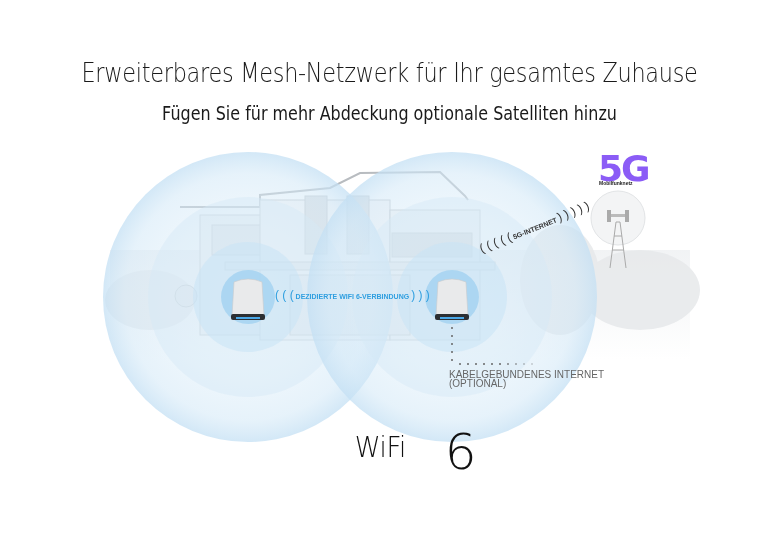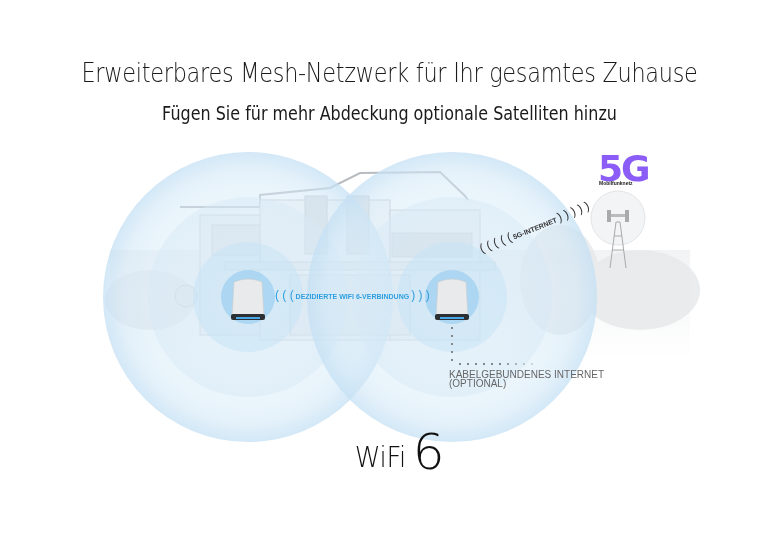--- a/index.html
+++ b/index.html
@@ -7,21 +7,21 @@
   .title{position:absolute;left:0;top:58px;width:779px;text-align:center;font-size:26px;font-weight:300;color:#1a1a1a;letter-spacing:-0.3px;font-family:"DejaVu Sans",sans-serif;transform:scaleX(0.86);}
   .subtitle{position:absolute;left:0;top:102px;width:779px;text-align:center;font-size:19px;color:#1a1a1a;font-family:"DejaVu Sans",sans-serif;transform:scaleX(0.84);}
   .scene{position:absolute;left:0;top:0;width:779px;height:536px;}
   .fivelogo{position:absolute;left:598px;top:148px;font-size:36px;font-weight:900;color:#8b5cf6;font-family:"DejaVu Sans",sans-serif;letter-spacing:-2px;}
   .fivesub{position:absolute;left:599px;top:180px;font-size:5px;font-weight:bold;color:#222;}
   .dedicated{position:absolute;left:275px;top:288px;font-size:7px;font-weight:bold;color:#2f9fe0;white-space:nowrap;}
   .paren{font-size:12px;font-weight:normal;color:#2f9fe0;}
   .fiveg{position:absolute;left:480px;top:242px;font-size:7px;font-weight:bold;color:#333;white-space:nowrap;transform:rotate(-22deg);transform-origin:left center;}
   .fiveg .paren{color:#333;}
   .wired{position:absolute;left:449px;top:370px;font-size:10px;color:#666;line-height:9px;}
-  .wifi6{position:absolute;left:352px;top:430px;display:flex;align-items:flex-end;}
+  .wifi6{position:absolute;left:352px;top:430px;display:flex;gap:32px;}
   .wifi-text{font-size:29px;font-weight:300;color:#111;font-family:"DejaVu Sans",sans-serif;transform:scaleX(0.9);letter-spacing:-0.5px;}
   .wifi-num{font-size:50px;font-weight:300;color:#111;font-family:"DejaVu Sans",sans-serif;line-height:44px;margin-left:4px;}
 </style>
 </head>
 <body>
 
 <div class="scene">
   <svg width="779" height="536" viewBox="0 0 779 536">
     <defs>
       <radialGradient id="cov" cx="50%" cy="50%" r="50%">

